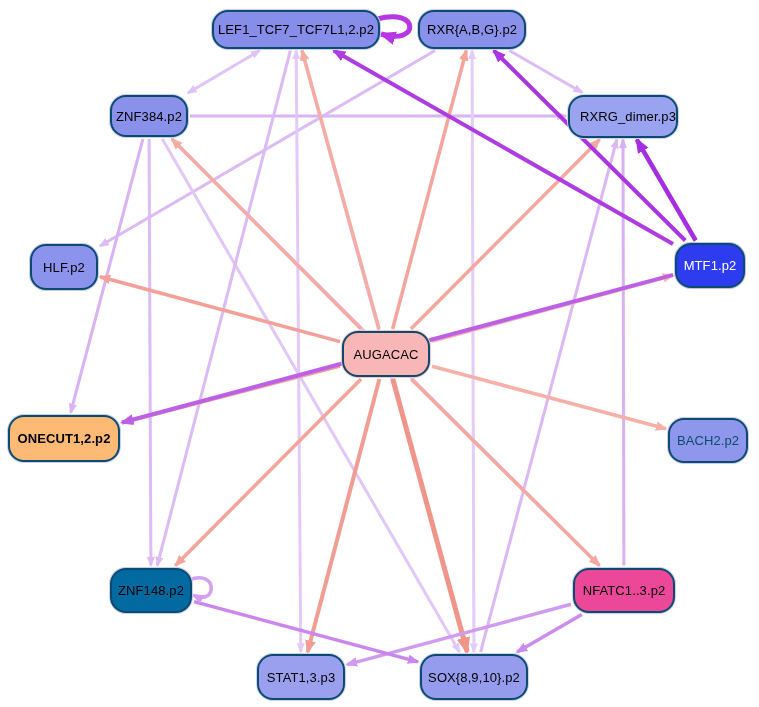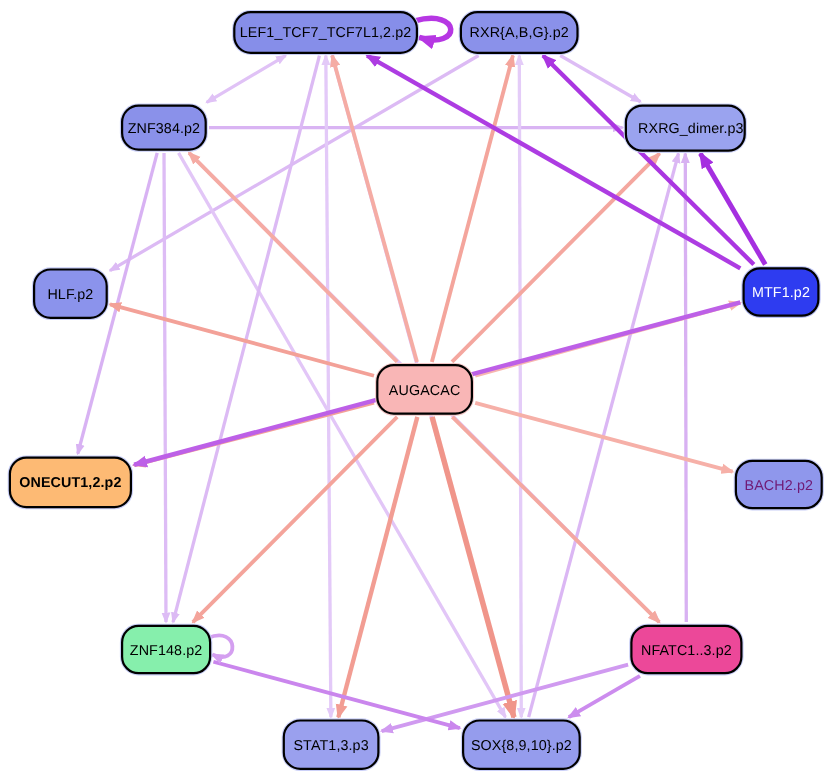--- a/index.html
+++ b/index.html
@@ -9,21 +9,21 @@
     background:#ffffff;
     overflow:hidden;
     font-family:"Liberation Sans", sans-serif;
   }
   #edge-layer { position:absolute; left:0; top:0; }
   #node-layer { position:absolute; left:0; top:0; width:100%; height:100%; pointer-events:none; }
   .node {
     position:absolute;
     display:flex; align-items:center; justify-content:center;
     border-radius:16px;
-    border:2px solid #000000;
+    border:2px solid #0c4a6e;
     box-sizing:border-box;
     font-size:13px;
     letter-spacing:0.1px;
     pointer-events:auto;
     cursor:default;
     white-space:nowrap;
   }
   .node span { pointer-events:none; }
 </style>
 </head>
@@ -180,24 +180,24 @@
       </div>
       <div class="node" style="left: 675px; top: 242.5px; width: 70px; height: 45px; background: rgb(46, 60, 240); color: rgb(255, 255, 255); box-shadow: rgb(185, 192, 244) 0px 0px 0px 1px; align-items: center;">
         <span>MTF1.p2</span>
       </div>
       <div class="node" style="left: 342px; top: 331px; width: 88px; height: 46px; background: rgb(249, 182, 182); color: rgb(0, 0, 0); box-shadow: rgb(242, 199, 199) 0px 0px 0px 1px;">
         <span>AUGACAC</span>
       </div>
       <div class="node" style="left: 8px; top: 414.5px; width: 112px; height: 47px; background: #fdba74; color: rgb(0, 0, 0); box-shadow: rgb(199, 205, 246) 0px 0px 0px 1px; font-weight: bold;">
         <span>ONECUT1,2.p2</span>
       </div>
-      <div class="node" style="left: 668px; top: 417.5px; width: 80px; height: 45px; background: rgb(143, 151, 236); color: #701a75; box-shadow: rgb(199, 205, 246) 0px 0px 0px 1px;">
+      <div class="node" style="left: 668px; top: 417.5px; width: 80px; height: 45px; background: rgb(143, 151, 236); color: #0c4a6e; box-shadow: rgb(199, 205, 246) 0px 0px 0px 1px;">
         <span>BACH2.p2</span>
       </div>
-      <div class="node" style="left: 110px; top: 567.5px; width: 82px; height: 45px; background: #86efac; color: rgb(0, 0, 0); box-shadow: rgb(199, 205, 246) 0px 0px 0px 1px;">
+      <div class="node" style="left: 110px; top: 567.5px; width: 82px; height: 45px; background: #0369a1; color: rgb(0, 0, 0); box-shadow: rgb(199, 205, 246) 0px 0px 0px 1px;">
         <span>ZNF148.p2</span>
       </div>
       <div class="node" style="left: 573px; top: 567.5px; width: 102px; height: 45px; background: #ec4899; color: rgb(0, 0, 0); box-shadow: rgb(199, 205, 246) 0px 0px 0px 1px;">
         <span>NFATC1..3.p2</span>
       </div>
       <div class="node" style="left: 257px; top: 654px; width: 88px; height: 46px; background: rgb(154, 160, 238); color: rgb(0, 0, 0); box-shadow: rgb(204, 209, 248) 0px 0px 0px 1px;">
         <span>STAT1,3.p3</span>
       </div>
       <div class="node" style="left: 420px; top: 654px; width: 108px; height: 46px; background: rgb(149, 156, 237); color: rgb(0, 0, 0); box-shadow: rgb(204, 209, 248) 0px 0px 0px 1px;">
         <span>SOX{8,9,10}.p2</span>

